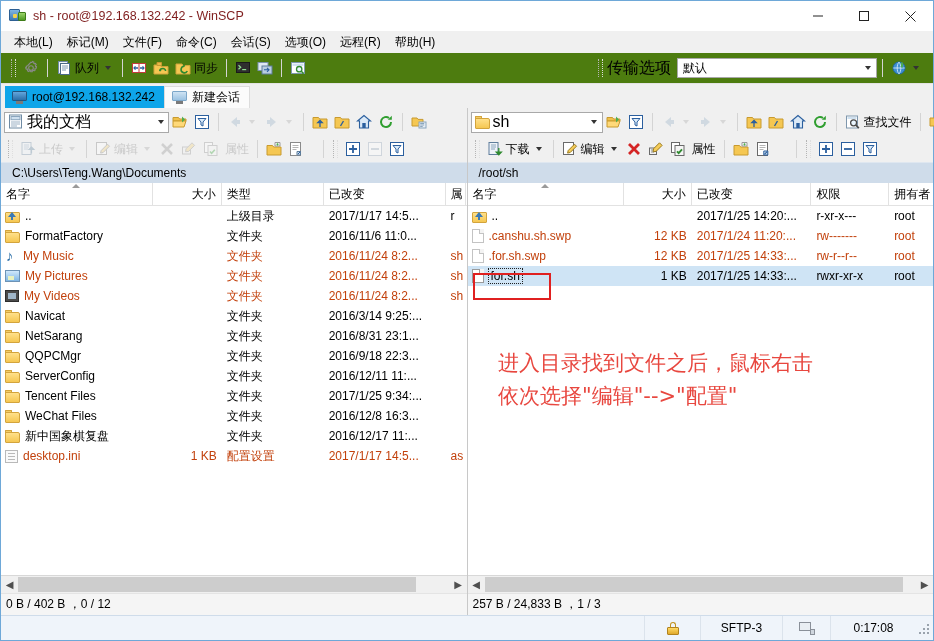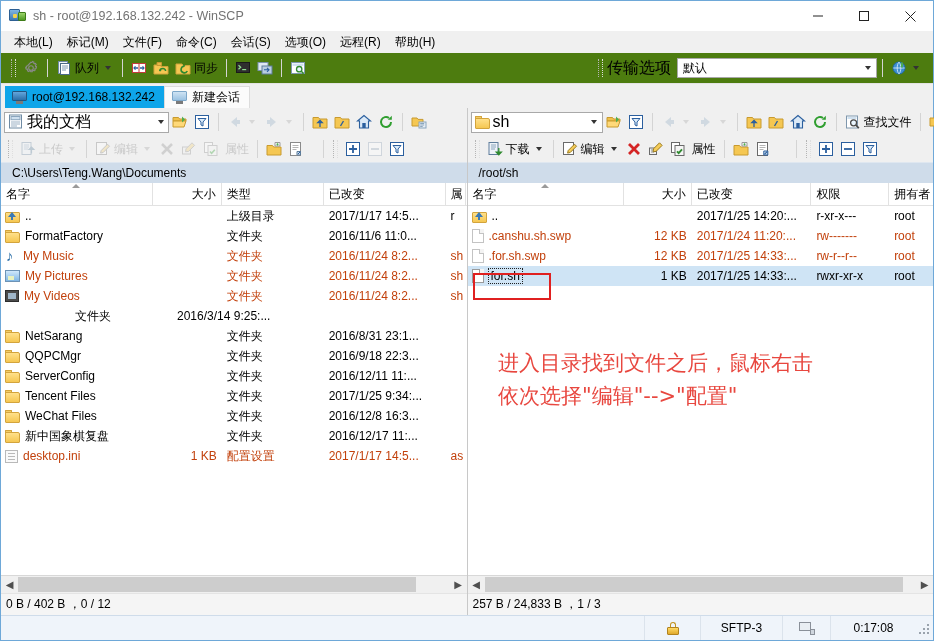--- a/index.html
+++ b/index.html
@@ -60,21 +60,21 @@
   .title-icon .gl {
     position: absolute; right: 0; top: 4px;
     width: 8px; height: 9px;
     background: linear-gradient(#9bd36a,#4f9b22);
     border: 1px solid #3e7c18;
     box-sizing: border-box;
     border-radius: 1px;
   }
   .title-text {
     font-size: 12.5px;
-    color: #737373;
+    color: #7f1d1d;
     white-space: nowrap;
   }
   .win-btns {
     margin-left: auto;
     display: flex;
     height: 30px;
   }
   .win-btn {
     width: 46px; height: 30px;
     display: flex; align-items: center; justify-content: center;
@@ -910,20 +910,27 @@
             <div class="cell name grey" style="width:152px">
               <span class="vid-ic"></span>
               <span>My Videos</span>
             </div>
             <div class="cell right grey" style="width:69px"></div>
             <div class="cell grey" style="width:102px">文件夹</div>
             <div class="cell grey" style="width:122px">2016/11/24  8:2...</div>
             <div class="cell grey" style="width:21px">sh</div>
           </div>
           <div class="row">
+            <div class="cell name" style="width:152px">
+              <span class="folder">
+                <b></b>
+                <i></i>
+              </span>
+              <span>Navicat</span>
+            </div>
             <div class="cell right" style="width:69px"></div>
             <div class="cell" style="width:102px">文件夹</div>
             <div class="cell" style="width:122px">2016/3/14  9:25:...</div>
             <div class="cell" style="width:21px"></div>
           </div>
           <div class="row">
             <div class="cell name" style="width:152px">
               <span class="folder">
                 <b></b>
                 <i></i>

